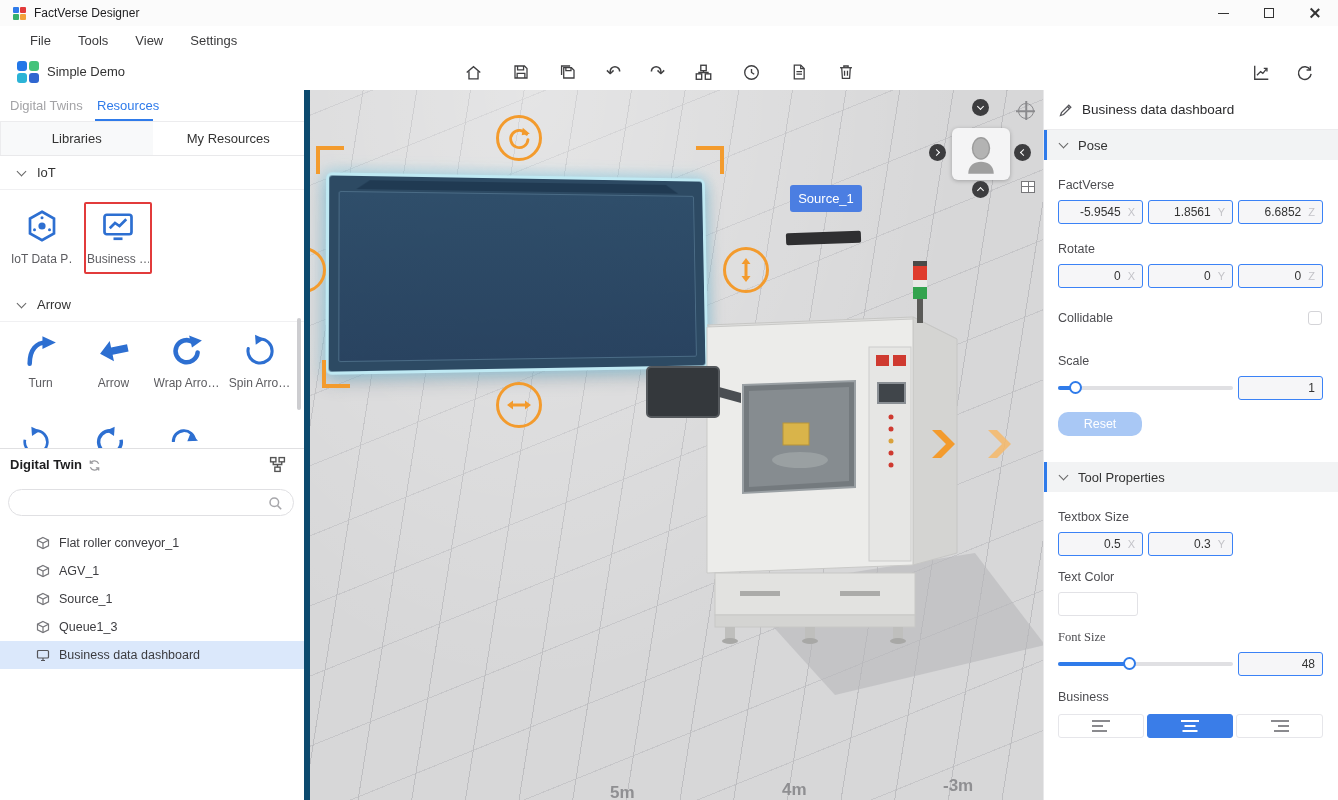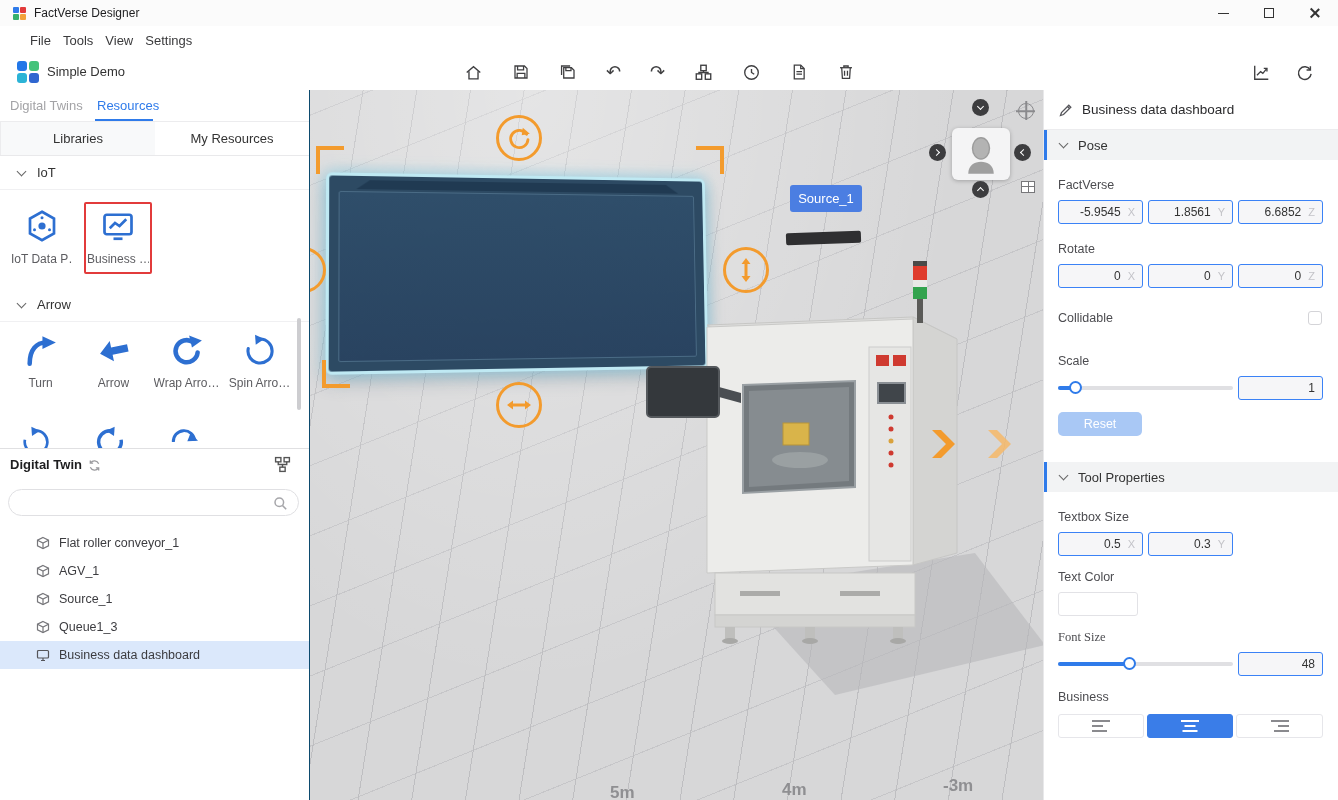--- a/index.html
+++ b/index.html
@@ -14,35 +14,35 @@
   .win-btns { position:absolute; right:0; top:0; height:26px; display:flex; }
   .win-btn { width:46px; height:26px; display:flex; align-items:center; justify-content:center; }
   .min-glyph { width:11px; border-top:1.4px solid #333; }
   .max-glyph { width:10px; height:10px; border:1.3px solid #333; }
   .close-glyph { position:relative; width:12px; height:12px; }
   .close-glyph::before, .close-glyph::after { content:""; position:absolute; left:5px; top:0; width:1.5px; height:12px; background:#333; }
   .close-glyph::before { transform:rotate(45deg); }
   .close-glyph::after { transform:rotate(-45deg); }
 
   
-  .menubar { position:absolute; left:0; top:26px; right:0; height:28px; display:flex; align-items:center; gap:12px; padding-left:30px; font-size:13px; color:#3a3a3c; background:#fff; }
+  .menubar { position:absolute; left:0; top:26px; right:0; height:28px; display:flex; align-items:center; gap:27px; padding-left:30px; font-size:13px; color:#3a3a3c; background:#fff; }
   .menu-item { cursor:default; }
 
   
   .toolbar { position:absolute; left:0; top:54px; right:0; height:36px; background:#fff; }
   .logo { position:absolute; left:17px; top:7px; width:22px; height:22px; display:grid; grid-template-columns:10px 10px; grid-template-rows:10px 10px; gap:2px; }
   .logo i { border-radius:3px; }
   .project-name { position:absolute; left:47px; top:10px; font-size:13px; color:#333; }
   .tb-center { position:absolute; left:464px; top:0; height:36px; display:flex; align-items:center; gap:29px; }
   .tb-right { position:absolute; right:24px; top:0; height:36px; display:flex; align-items:center; gap:24px; }
   .tb-ico svg { display:block; }
   .glyph-ico { font-size:18px; color:#3f3f41; line-height:18px; }
 
   
-  .sidebar { position:absolute; left:0; top:90px; width:310px; bottom:0; background:#fff; border-right:1px solid #0c4a6e; }
+  .sidebar { position:absolute; left:0; top:90px; width:310px; bottom:0; background:#fff; border-right:6px solid #0c4a6e; }
   .sb-tabs { position:absolute; left:0; top:0; right:0; height:32px; border-bottom:1px solid #ececee; }
   .sb-tab1 { position:absolute; left:10px; top:8px; font-size:13px; color:#a3a3a6; }
   .sb-tab2 { position:absolute; left:97px; top:8px; font-size:13px; color:#2f7bea; }
   .sb-tab2-underline { position:absolute; left:95px; bottom:0; width:58px; height:2px; background:#2f7bea; }
   .sb-subtabs { position:absolute; left:0; top:32px; right:0; height:34px; display:flex; border-bottom:1px solid #e9e9eb; }
   .sb-subtab { flex:1; display:flex; align-items:center; justify-content:center; font-size:13px; color:#333; }
   .sb-subtab.inactive { background:#f8f9fa; border-left:1px solid #ececee; }
   .sb-section-head { position:absolute; left:0; right:0; height:34px; display:flex; align-items:center; padding-left:18px; gap:12px; border-bottom:1px solid #f0f0f2; font-size:13px; color:#333; }
   .chev-down { width:7px; height:7px; border-right:1.6px solid #666; border-bottom:1.6px solid #666; transform:rotate(45deg); margin-top:-3px; }
   .res-row { position:absolute; left:8px; right:8px; display:flex; gap:8px; }
@@ -117,21 +117,21 @@
   .p-label { position:absolute; font-size:12.5px; color:#4c4c50; }
   .num-input { position:absolute; height:24px; background:#f6f6f8; border:1px solid #3b82f6; border-radius:3px;
     display:flex; align-items:center; padding:0 7px; font-size:12px; color:#333; }
   .num-input .val { flex:1; text-align:right; }
   .num-input .sfx { margin-left:7px; color:#c3c3c8; font-size:11px; }
   .checkbox { position:absolute; width:14px; height:14px; border:1px solid #d4d4d8; border-radius:3px; background:#fff; }
   .slider-track { position:absolute; height:4px; background:#e0e0e3; border-radius:2px; }
   .slider-fill { position:absolute; height:4px; background:#2f7bea; border-radius:2px; }
   .slider-knob { position:absolute; width:13px; height:13px; border-radius:50%; background:#fff; border:2.5px solid #2f7bea; }
   .reset-btn { position:absolute; left:14px; top:322px; width:84px; height:24px; background:#a9c8f5; color:#fff; font-size:12.5px;
-    border:none; border-radius:5px; display:flex; align-items:center; justify-content:center; }
+    border:none; border-radius:10px; display:flex; align-items:center; justify-content:center; }
   .color-swatch { position:absolute; left:14px; top:502px; width:80px; height:24px; border:1px solid #e2e2e6; border-radius:3px; background:#fff; }
   .align-btn { position:absolute; top:624px; height:24px; background:#fff; border:1px solid #e6e6ea; border-radius:3px;
     display:flex; align-items:center; justify-content:center; }
   .align-btn.active { background:#3a7de8; border-color:#3a7de8; }
 </style>
 </head>
 <body>
 
 <div class="app">
 

